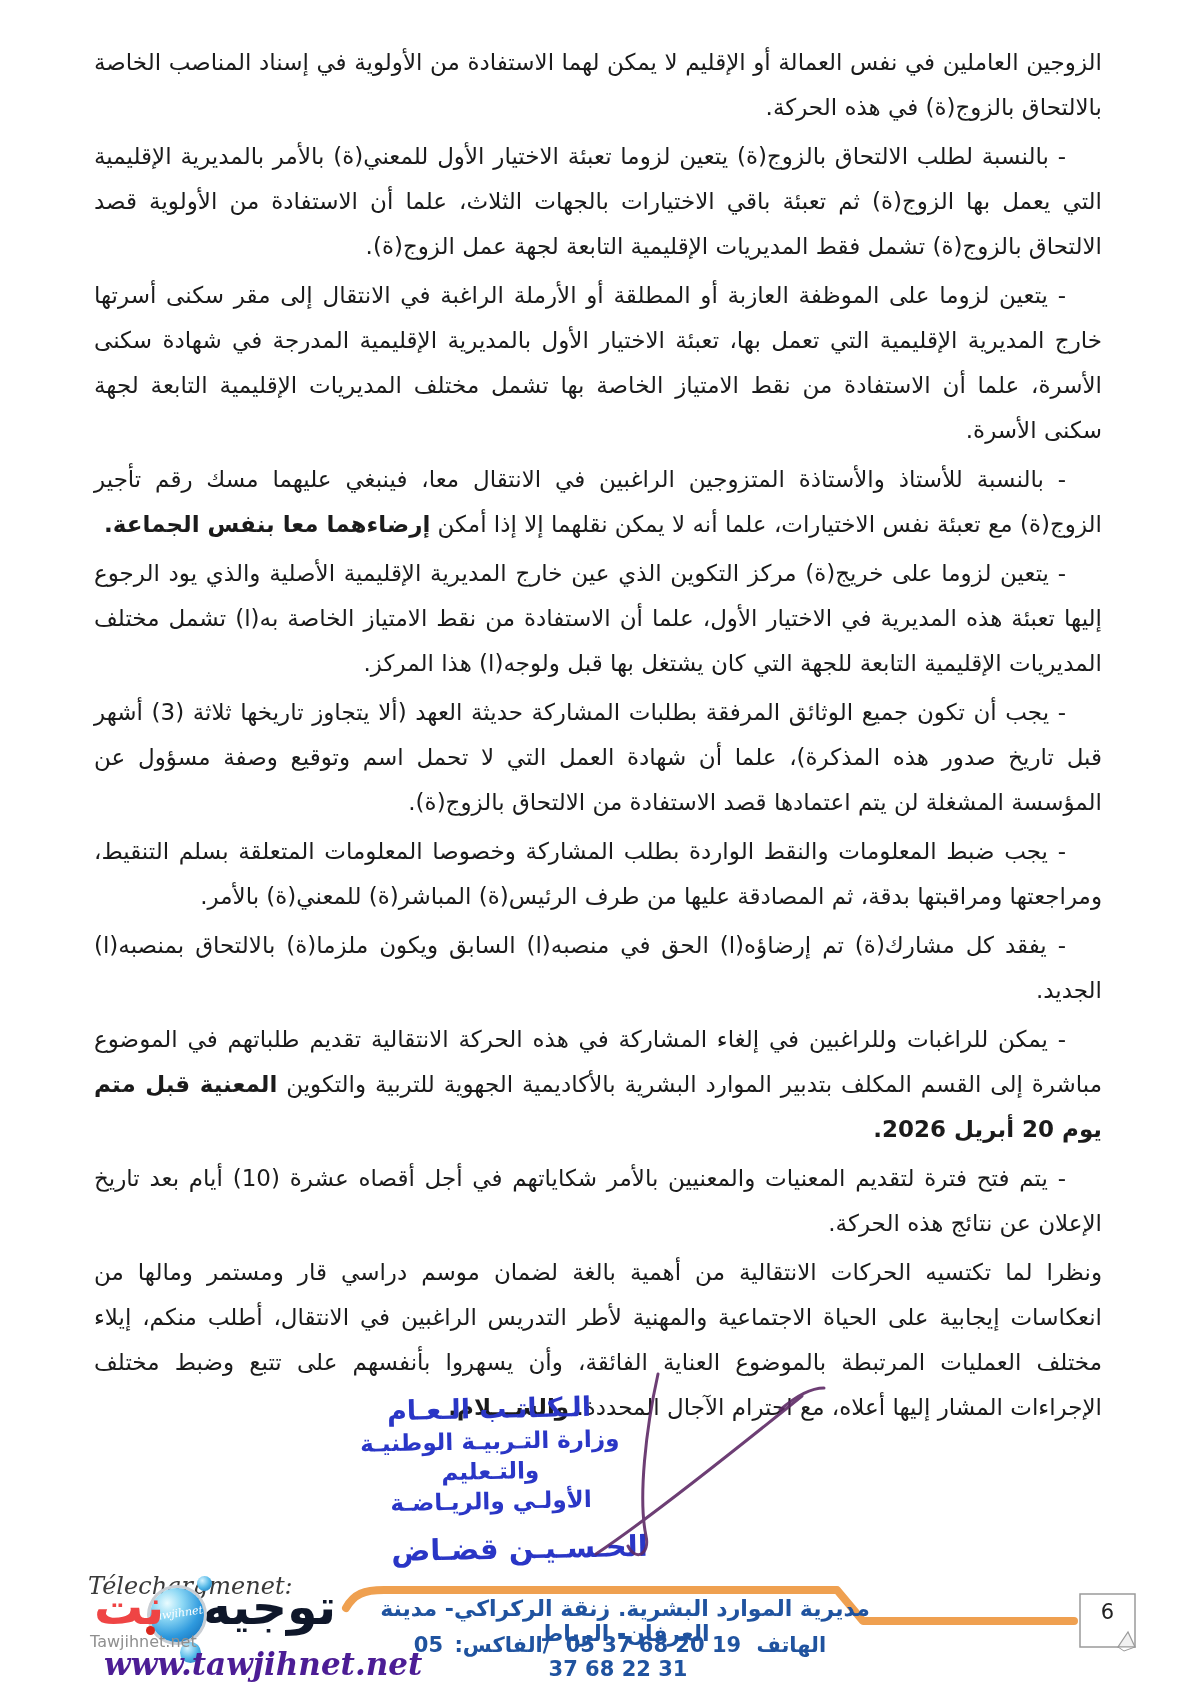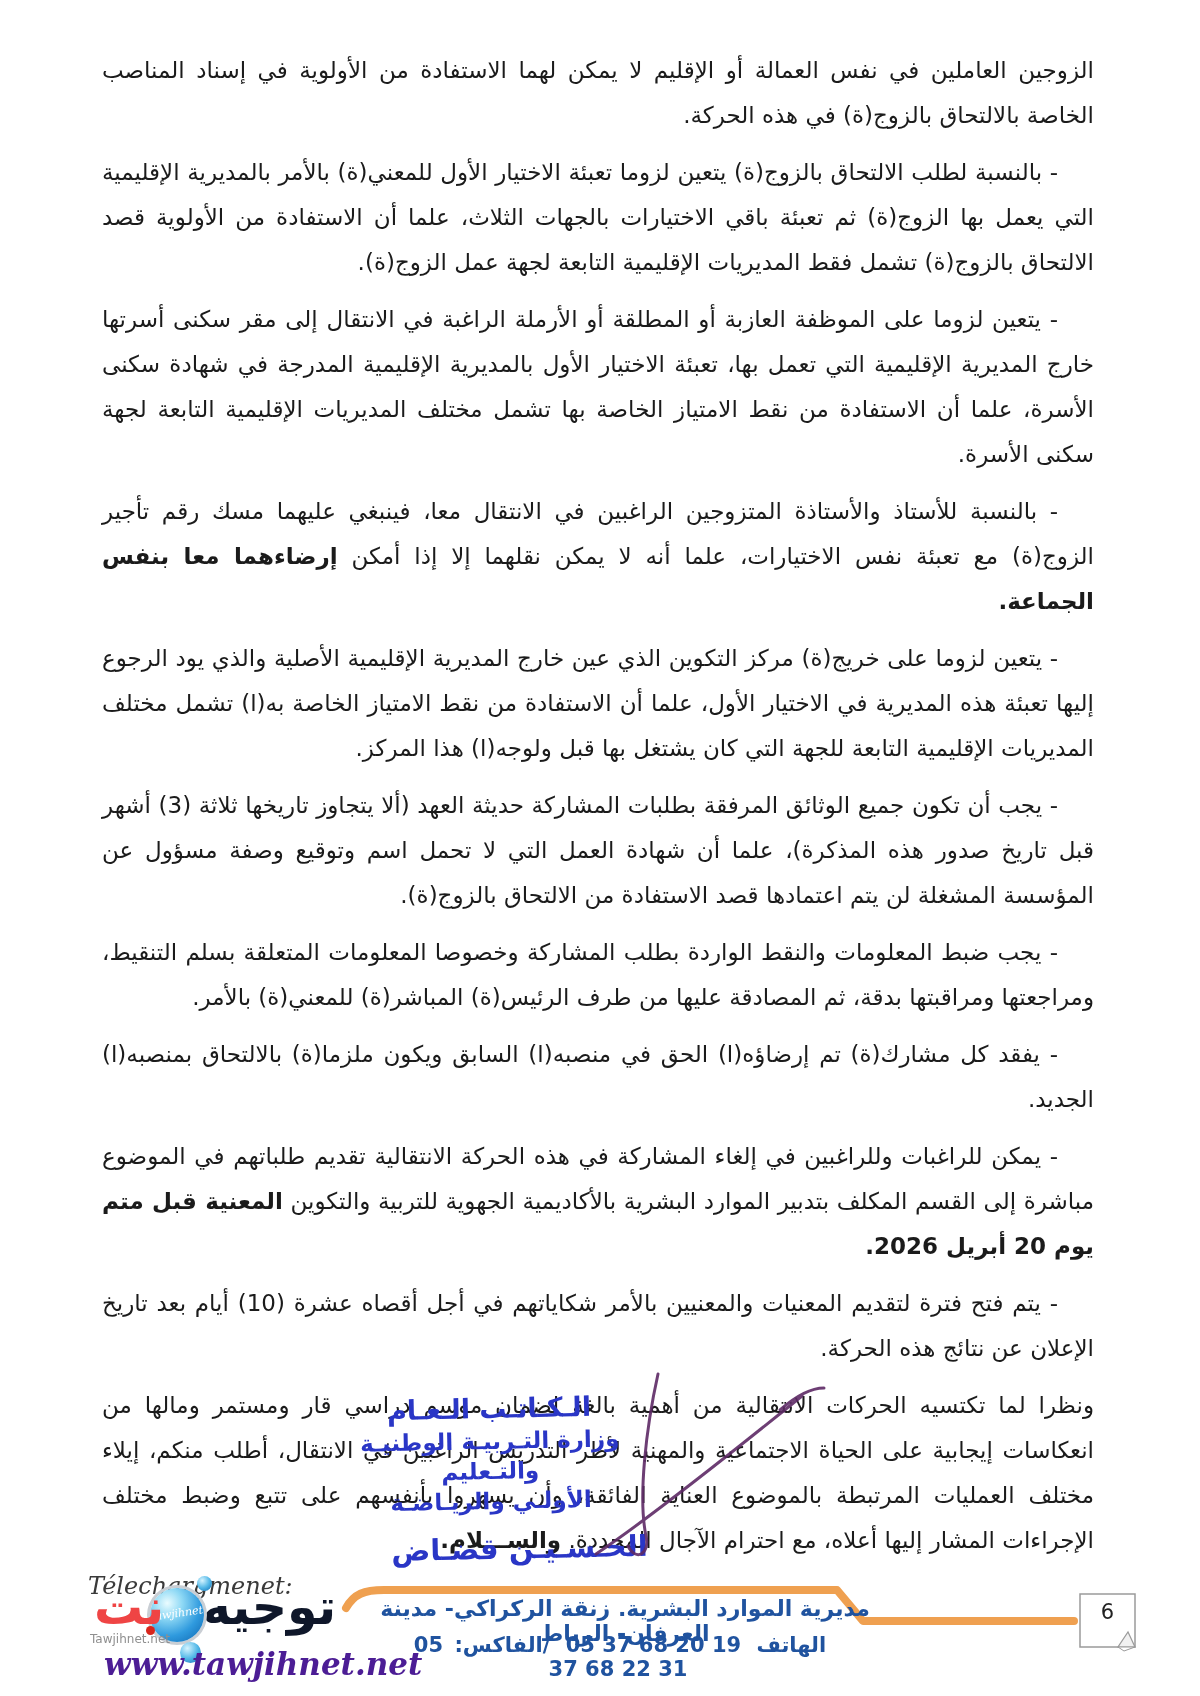--- a/index.html
+++ b/index.html
@@ -7,21 +7,21 @@
     position:relative; width:1200px; height:1696px; background:#ffffff;
     overflow:hidden; font-family:"DejaVu Sans", sans-serif;
   }
 
   
   .doc-body {
     position:absolute; top:36px; right:94px; width:1016px;
     direction:rtl; text-align:justify; font-size:23px; line-height:45px;
     color:#1b1b1b;
   }
-  .para { margin:12px; padding:0; }
+  .para { margin:4px; padding:0; }
   .para.bullet { text-indent:36px; }
   .seg-bold { font-weight:bold; }
 
   
   .stamp {
     position:absolute; left:318px; top:1392px; width:345px; text-align:center;
     direction:rtl; color:#2a36c6; font-weight:bold; transform:rotate(-1.2deg);
   }
   .stamp-line1 { font-size:27px; line-height:34px; }
   .stamp-line2 { font-size:23px; line-height:30px; }
@@ -58,21 +58,21 @@
     background: radial-gradient(circle at 35% 30%, #d6f4ff 0%, #55b9e8 50%, #0f6cb4 100%);
   }
   .logo-dot-bottom {
     position:absolute; left:180px; top:1642px; width:21px; height:21px; border-radius:50%;
     background: radial-gradient(circle at 35% 30%, #d6f4ff 0%, #55b9e8 50%, #0f6cb4 100%);
   }
   .logo-dot-red {
     position:absolute; left:146px; top:1626px; width:9px; height:9px; border-radius:50%;
     background:#d8261c;
   }
-  .logo-caption { position:absolute; left:90px; top:1632px; font-size:12px; color:#8f8f8f; }
+  .logo-caption { position:absolute; left:90px; top:1632px; font-size:16px; color:#8f8f8f; }
   .www-url {
     position:absolute; left:104px; top:1646px;
     font-family:"DejaVu Serif", serif; font-style:italic; font-weight:bold;
     font-size:31px; color:#4c1d95;
   }
 
   .orange-line-svg { position:absolute; left:340px; top:1580px; }
 
   .footer-address {
     position:absolute; left:370px; top:1596px; width:510px; text-align:center;

